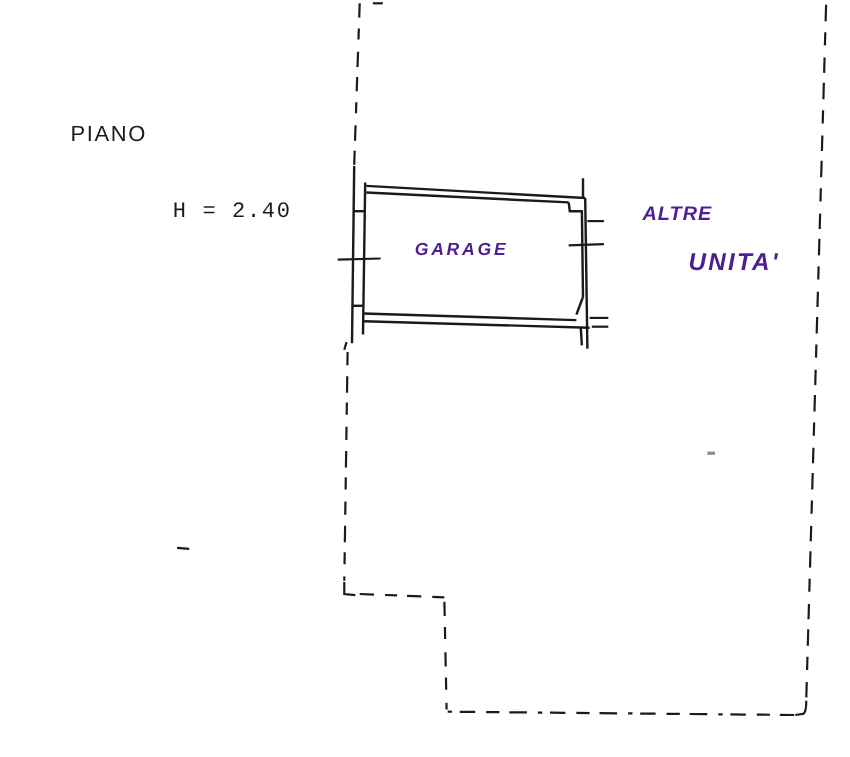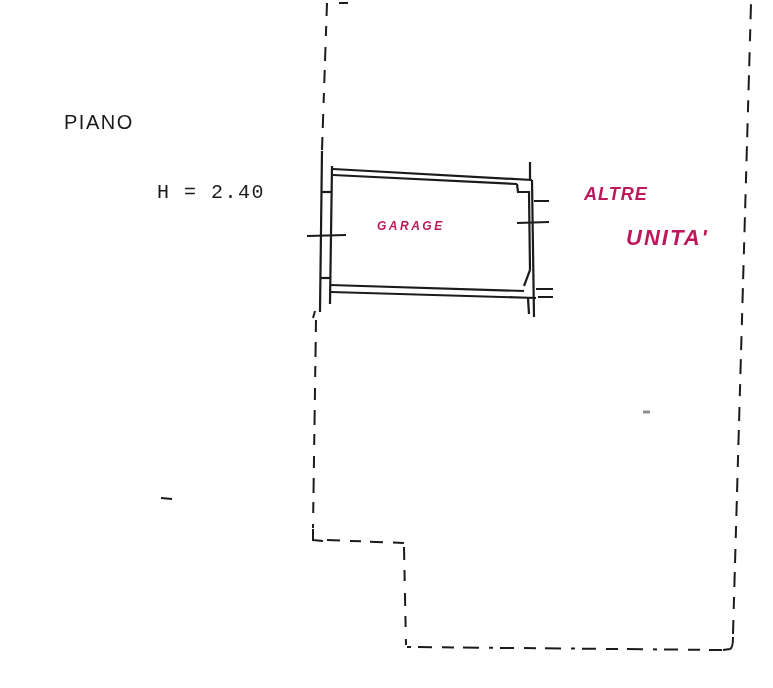--- a/index.html
+++ b/index.html
@@ -27,26 +27,26 @@
     line-height: 1;
   }
   .floor-lbl {
     font-size: 20px;
     letter-spacing: 1.5px;
     font-weight: 500;
   }
   .italic-lbl {
     font-style: italic;
     font-weight: 600;
-    color: #be185d;
+    color: #4c1d95;
   }
   #piano-label      { left: 64px;  top: 112px; }
   #interrato-label  { left: 136px; top: 147px; }
   #height-label     { left: 157px; top: 183px; font-family: Liberation Mono, monospace; }
-  #garage-label     { left: 377px; top: 220px; font-size: 12px; letter-spacing: 2.5px; }
+  #garage-label     { left: 377px; top: 220px; font-size: 16px; letter-spacing: 2.5px; }
   #altre-label      { left: 584px; top: 185px; font-size: 18px; letter-spacing: 1px; }
   #unita-label      { left: 626px; top: 227px; font-size: 22px; letter-spacing: 2px; }
 </style>
 </head>
 <body>
 
 <div id="floorplan-canvas">
 
   <svg id="plan-svg" width="773" height="688" viewBox="0 0 773 688" fill="none" stroke="#1b1b1b" stroke-width="2" stroke-linecap="butt">
 

